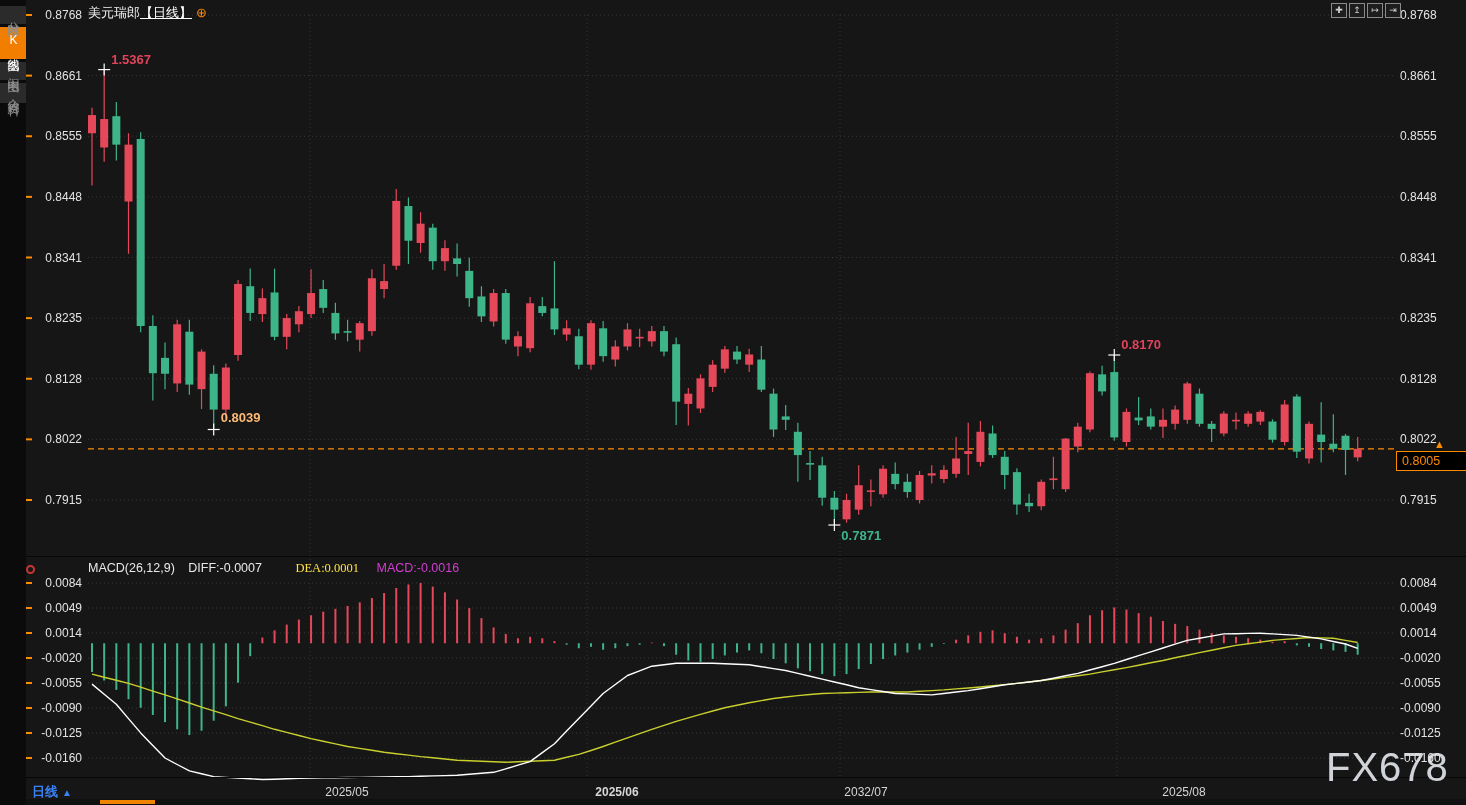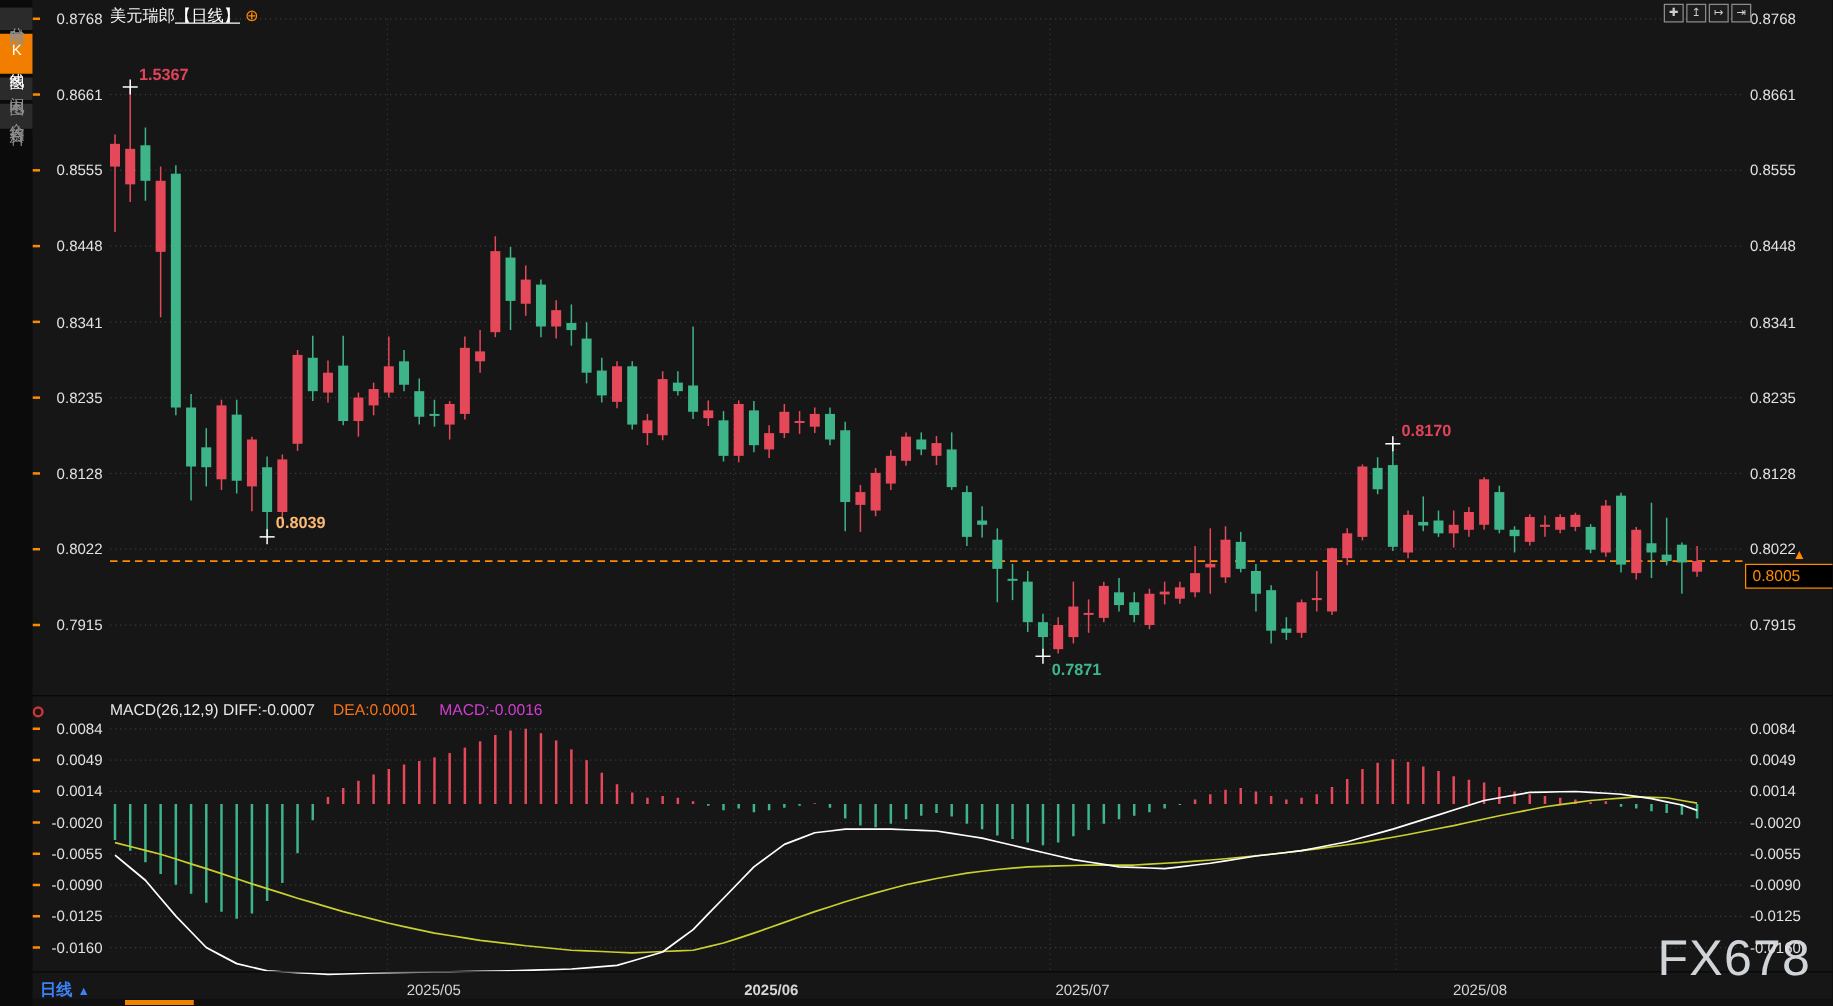--- a/index.html
+++ b/index.html
@@ -17,21 +17,21 @@
   .axlbl{position:absolute;font-size:12px;color:#e3e3e3;line-height:14px;white-space:nowrap;}
   .axlbl.lft{left:18px;width:64px;text-align:right;}
   .axlbl.rgt{left:1400px;text-align:left;}
   #title{position:absolute;left:88px;top:4px;font-size:13px;z-index:35;color:#f2f2f2;}
   #title .period{color:#ffffff;text-decoration:underline;}
   #title .gear{color:#ff8a00;margin-left:4px;font-size:13px;cursor:pointer;}
   #toolbar{position:absolute;top:3px;left:1331px;z-index:35;display:flex;gap:2px;}
   .tool{width:14px;height:13px;border:1px solid #8a8a8a;background:#1d1d1d;color:#cfcfcf;
     font-size:9px;line-height:13px;text-align:center;cursor:pointer;}
   #readout{position:absolute;left:88px;top:561px;font-size:12.5px;z-index:35;white-space:nowrap;color:#e8e8e8;}
-  #readout .dea{color:#f97316;margin-left:11px;}
+  #readout .dea{color:#fde047;margin-left:30px;font-family:Liberation Serif, serif;}
   #readout .macdv{color:#d23ed2;margin-left:14px;}
   #ind-marker{position:absolute;left:26px;top:565px;width:9px;height:9px;border:2px solid #c93434;
     border-radius:50%;z-index:35;box-sizing:border-box;}
   .anno{position:absolute;font-size:13px;font-weight:bold;z-index:32;white-space:nowrap;}
   #price-tag{position:absolute;left:1396px;top:451px;width:66px;height:18px;border:1px solid #ff8a00;
     background:#000;color:#ff8a00;font-size:12.5px;line-height:18px;padding-left:5px;z-index:36;box-sizing:content-box;}
   #tag-arrow{position:absolute;left:1434px;top:438px;color:#ff8a00;font-size:11px;z-index:36;}
   #watermark{position:absolute;left:1326px;top:745px;font-size:40px;color:#dfe3e8;opacity:.93;
     z-index:20;letter-spacing:1px;}
   #footer{position:absolute;left:26px;top:778px;width:1440px;height:27px;z-index:31;}
@@ -473,34 +473,34 @@
       <div class="axlbl rgt" style="top: 751px;">-0.0160</div>
       <div class="anno" style="left: 111.17px; top: 51.5838px; color: rgb(224, 67, 90);">1.5367</div>
       <div class="anno" style="left: 220.7px; top: 410px; color: #fdba74;">0.8039</div>
       <div class="anno" style="left: 841.37px; top: 528.018px; color: rgb(61, 182, 140);">0.7871</div>
       <div class="anno" style="left: 1121.28px; top: 337.012px; color: rgb(224, 67, 90);">0.8170</div>
     </div>
 
   <div id="ind-marker"></div>
   <div id="readout">
     <span>MACD(26,12,9)</span>
-    <span style="">DIFF:-0.0007</span>
+    <span style="margin-left:10px">DIFF:-0.0007</span>
     <span class="dea">DEA:0.0001</span>
     <span class="macdv">MACD:-0.0016</span>
   </div>
 
   <div id="tag-arrow">▲</div>
   <div id="price-tag">0.8005</div>
 
   <div id="watermark">FX678</div>
 
   <div id="footer">
     <span id="period-btn"><span>日线</span><span class="arr">▲</span></span>
   <div class="month" style="left: 321px;">2025/05</div>
       <div class="month" style="left: 591px; font-weight: bold;">2025/06</div>
-      <div class="month" style="left: 840px;">2025/07</div>
+      <div class="month" style="left: 840px;">2032/07</div>
       <div class="month" style="left: 1158px;">2025/08</div>
     </div>
 
   <div id="scroll-track">
     <div id="scroll-thumb"></div>
   </div>
 </div>
 
 </body></html>

